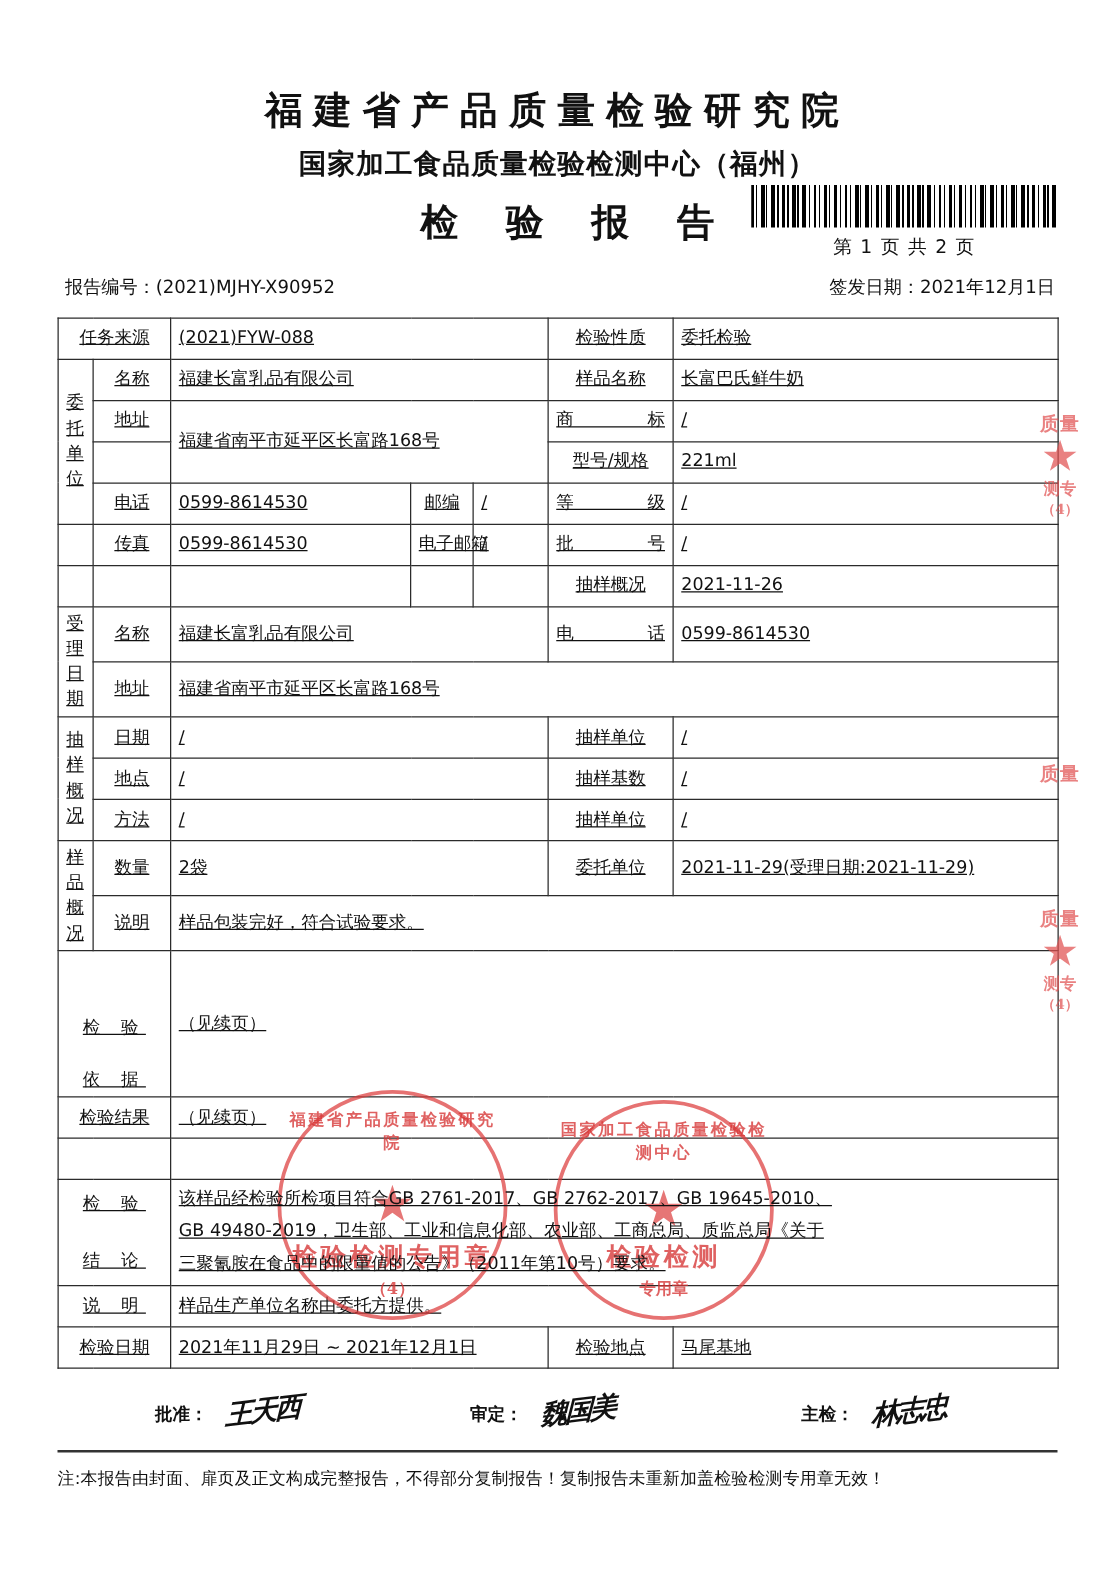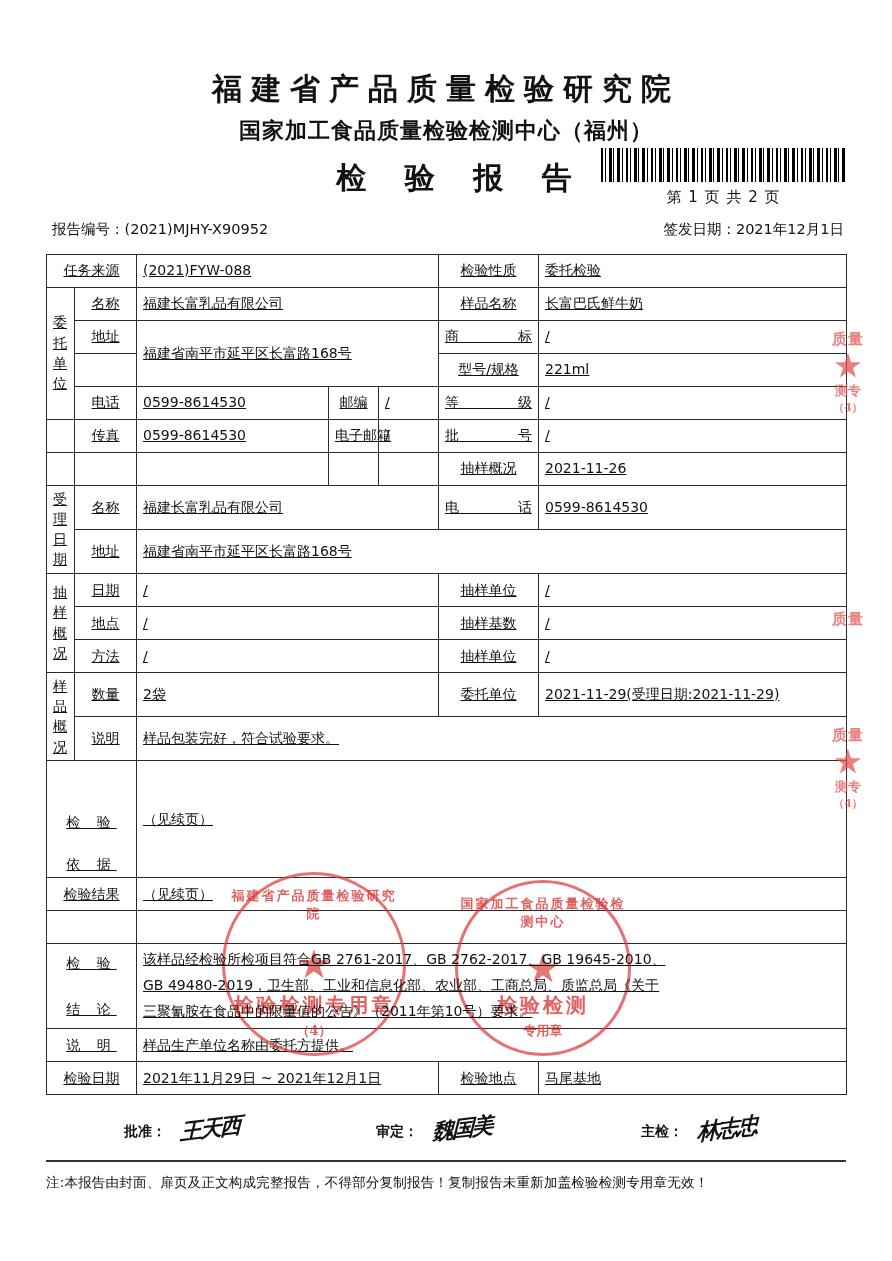--- a/index.html
+++ b/index.html
@@ -199,21 +199,21 @@
     transform: translate(-50%, -50%);
     font-size: 40px;
     color: rgba(220, 60, 60, .7);
     line-height: 1;
   }
   .stamp-left {
     left: 222px; top: 872px;
     width: 178px; height: 178px;
   }
   .stamp-right {
-    left: 455px; top: 880px;
+    left: 443px; top: 880px;
     width: 170px; height: 170px;
   }
   .stamp .arc-top {
     top: 12px;
     font-size: 13px;
     letter-spacing: 2px;
   }
   .stamp .arc-bottom {
     bottom: 34px;
     font-size: 20px;

